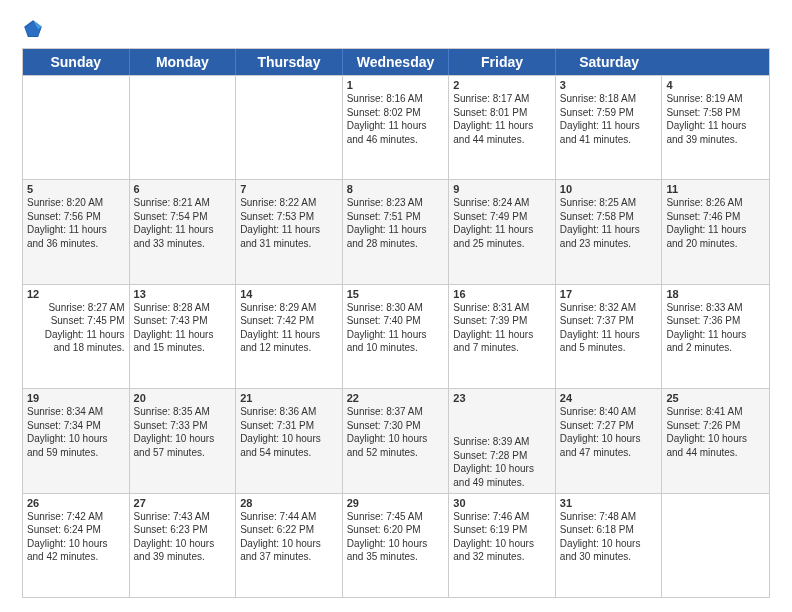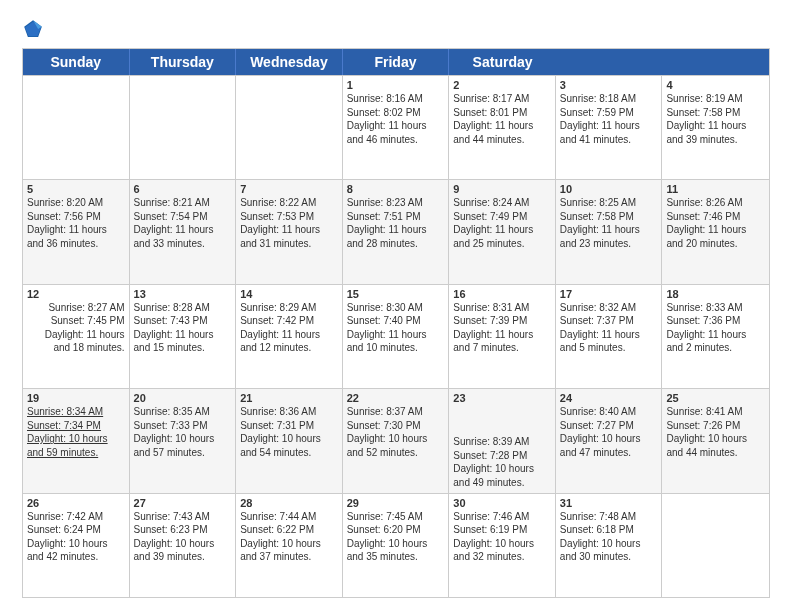--- a/index.html
+++ b/index.html
@@ -129,20 +129,21 @@
     </div>
     <div class="title-block">
       <div class="main-title"></div>
       <div class="subtitle"></div>
     </div>
   </div>
 
   <div class="calendar">
     <div class="cal-header-row" id="cal-header">
         <div class="cal-header-cell">Sunday</div>
+        <div class="cal-header-cell">Monday</div>
         <div class="cal-header-cell">Thursday</div>
         <div class="cal-header-cell">Wednesday</div>
         <div class="cal-header-cell">Friday</div>
         <div class="cal-header-cell">Saturday</div>
       </div>
     <div class="cal-body" id="cal-body">
         <div class="cal-row">
           <div class="cal-cell"></div>
           <div class="cal-cell"></div>
           <div class="cal-cell"></div>
@@ -273,21 +274,21 @@
             <span class="day-num">18</span>
             <div class="cell-detail" style="white-space: pre-line;">Sunrise: 8:33 AM
 Sunset: 7:36 PM
 Daylight: 11 hours
 and 2 minutes.</div>
           </div>
         </div>
         <div class="cal-row">
           <div class="cal-cell alt-row">
             <span class="day-num">19</span>
-            <div class="cell-detail" style="white-space: pre-line; text-decoration: underline;">Sunrise: 8:34 AM
+            <div class="cell-detail" style="white-space: pre-line;">Sunrise: 8:34 AM
 Sunset: 7:34 PM
 Daylight: 10 hours
 and 59 minutes.</div>
           </div>
           <div class="cal-cell alt-row">
             <span class="day-num">20</span>
             <div class="cell-detail" style="white-space: pre-line;">Sunrise: 8:35 AM
 Sunset: 7:33 PM
 Daylight: 10 hours
 and 57 minutes.</div>

